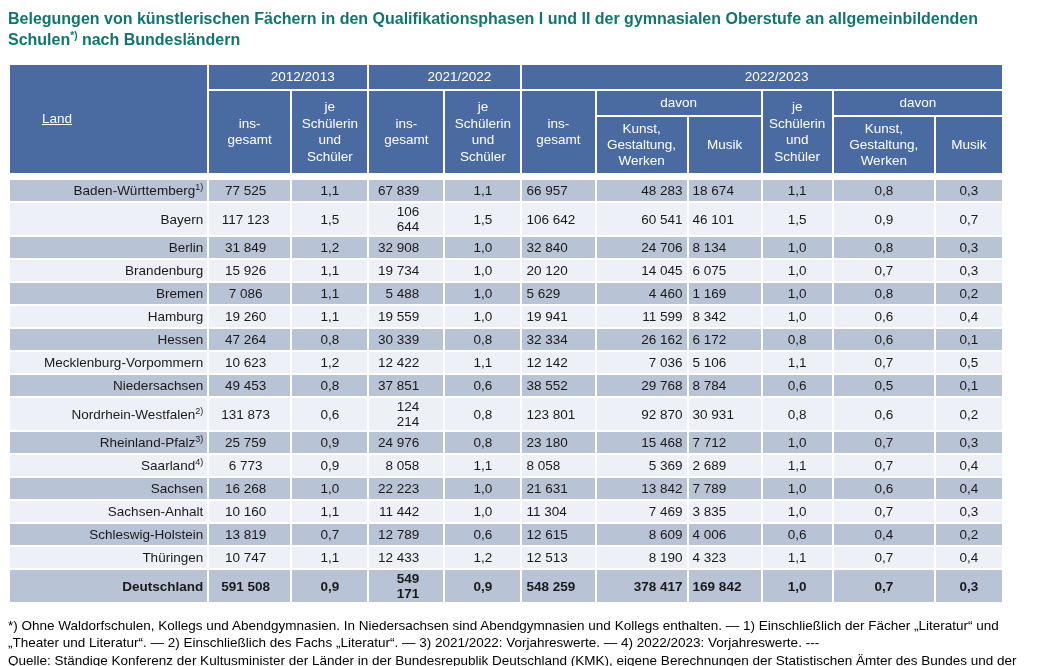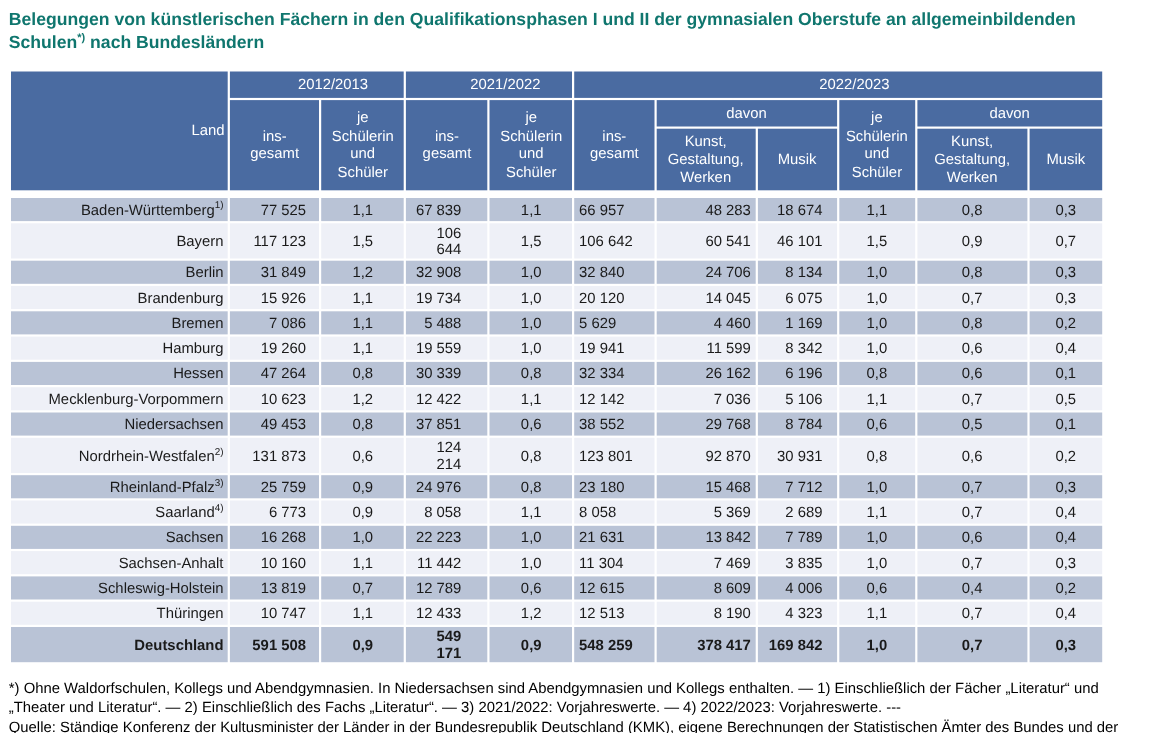--- a/index.html
+++ b/index.html
@@ -36,44 +36,45 @@
     background:var(--header-bg);
     color:var(--header-text);
     font-weight:normal;
     text-align:center;
     vertical-align:middle;
     white-space:pre-line;
     line-height:1.22;
     padding:1px 3px;
   }
   thead th.land-head{
-    text-align:right;
+    text-align:left;
     padding-left:6px;
+    text-decoration:underline;
   }
   thead tr.h-row1 th{height:24px;padding-left:32px;}
   thead tr.h-row2 th{height:24px;}
   thead tr.h-row3 th{height:56px;}
   tbody td{
     padding:1px 4px;
     height:21px;
     vertical-align:middle;
   }
   tbody tr.r-dark td{background:var(--row-dark);}
   tbody tr.r-light td{background:var(--row-light);}
   tbody tr.r-total td{background:var(--row-dark);font-weight:bold;}
   tbody tr.spacer td{height:3px;padding:0;background:transparent;}
   td.land{text-align:right;padding-left:6px;}
   td.land sup{font-size:9px;line-height:0;}
-  tbody td:nth-child(2){text-align:right;padding-right:12px;}
+  tbody td:nth-child(2){text-align:center;padding-right:12px;}
   tbody td:nth-child(3){text-align:center;}
   tbody td:nth-child(4){text-align:right;padding-right:24px;}
   tbody td:nth-child(5){text-align:center;}
   tbody td:nth-child(6){text-align:left;padding-right:9px;}
   tbody td:nth-child(7){text-align:right;}
-  tbody td:nth-child(8){text-align:right;padding-right:13px;}
+  tbody td:nth-child(8){text-align:left;padding-right:13px;}
   tbody td:nth-child(9),
   tbody td:nth-child(10),
   tbody td:nth-child(11){text-align:center;}
   .footnotes{
     margin-top:13px;
     max-width:1042px;
     font-size:13.5px;
     line-height:1.28;
     color:#000;
   }
@@ -221,21 +222,21 @@
     <td class="v">0,4</td>
   </tr>
       <tr class="r-dark">
     <td class="land"><span class="land-name">Hessen</span></td>
     <td class="v">47 264</td>
     <td class="v">0,8</td>
     <td class="v">30 339</td>
     <td class="v">0,8</td>
     <td class="v">32 334</td>
     <td class="v">26 162</td>
-    <td class="v">6 196</td>
+    <td class="v">6 172</td>
     <td class="v">0,8</td>
     <td class="v">0,6</td>
     <td class="v">0,1</td>
   </tr>
       <tr class="r-light">
     <td class="land"><span class="land-name">Mecklenburg-Vorpommern</span></td>
     <td class="v">10 623</td>
     <td class="v">1,2</td>
     <td class="v">12 422</td>
     <td class="v">1,1</td>

